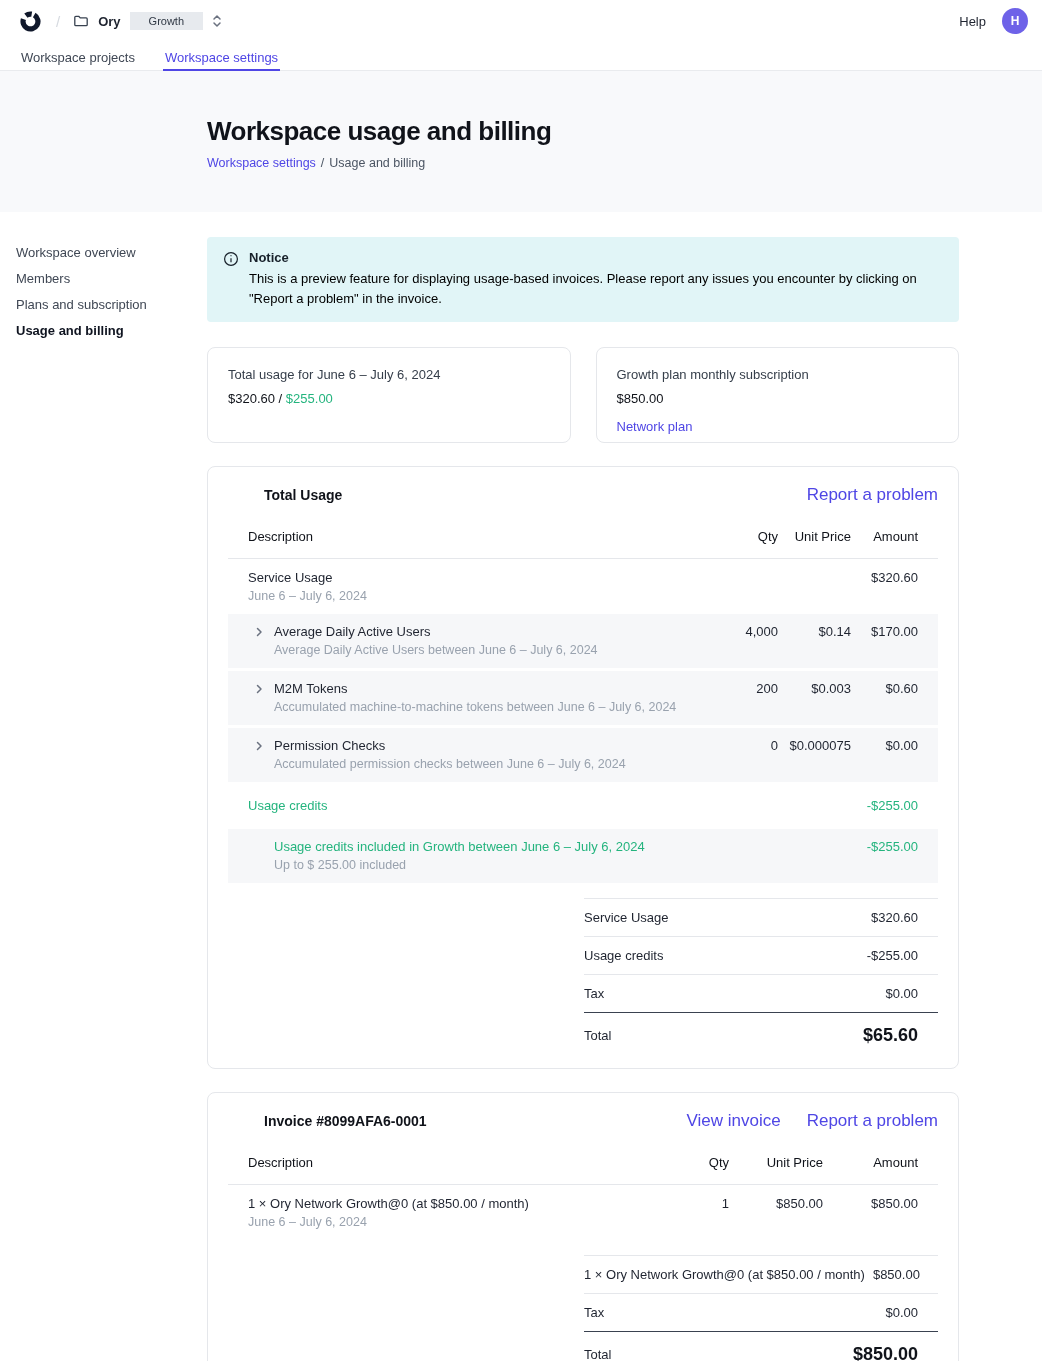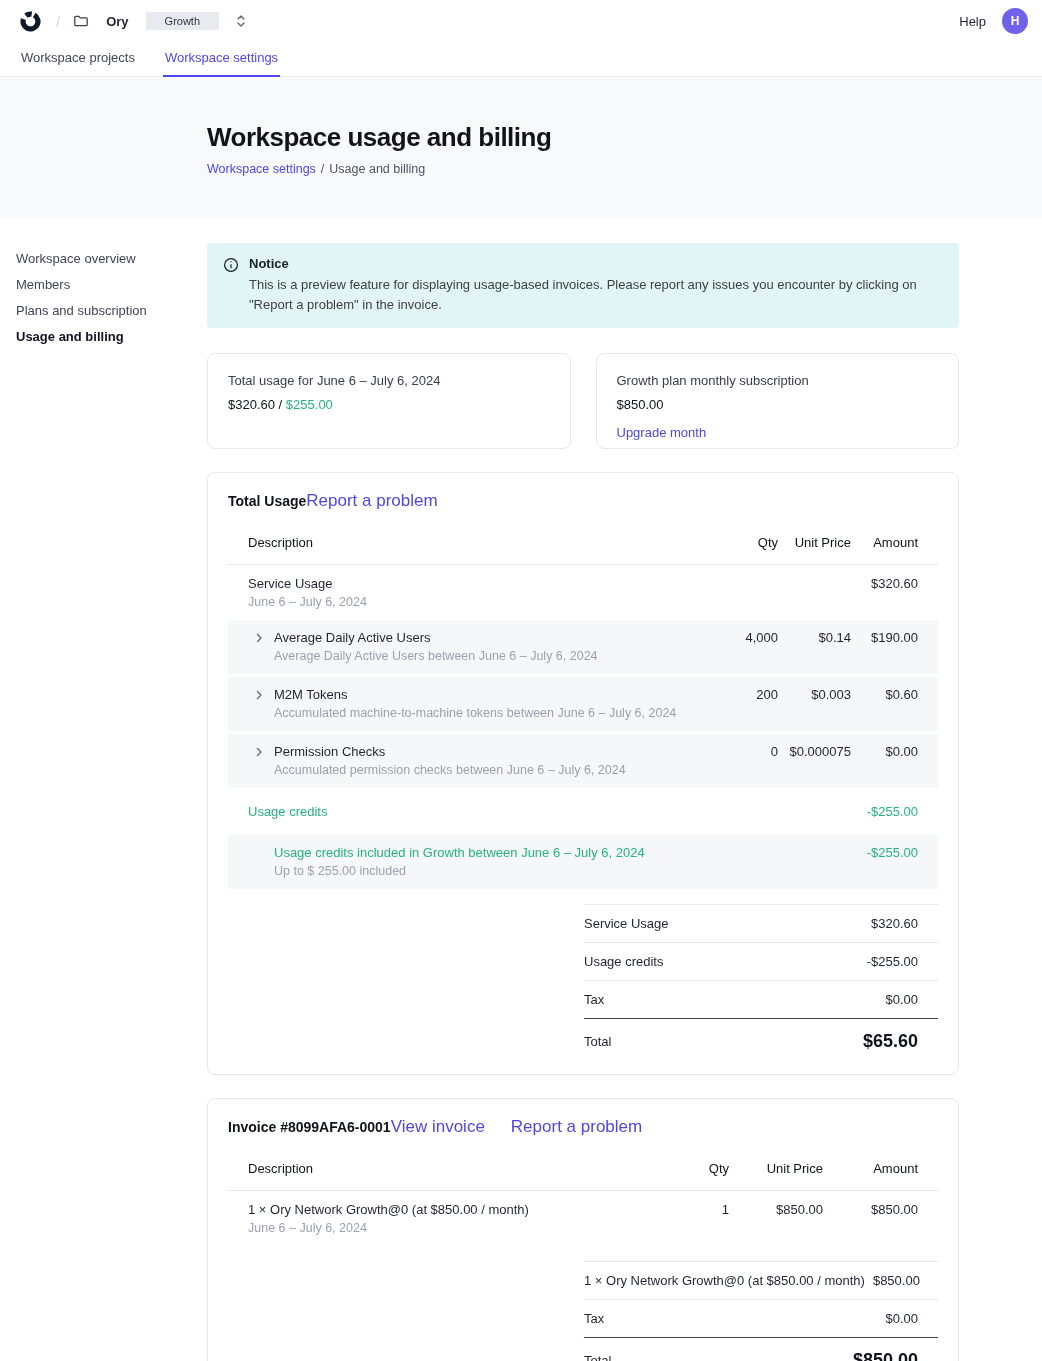--- a/index.html
+++ b/index.html
@@ -9,62 +9,62 @@
     font-family:"Liberation Sans","DejaVu Sans",sans-serif;
     color:#1f2430; font-size:13px;
   }
   a { text-decoration:none; cursor:pointer; }
 
   
   .topbar { height:42px; display:flex; align-items:center; justify-content:space-between; padding:0 14px 0 20px; background:#fff; }
   .topbar-left { display:flex; align-items:center; }
   .logo { display:flex; align-items:center; cursor:pointer; }
   .slash { color:#d6dae0; font-size:15px; margin:0 13px 0 15px; }
-  .ws-switcher { display:flex; align-items:center; gap:17px; background:none; border:none; font:inherit; font-size:13px; font-weight:600; color:#1f2430; cursor:pointer; }
+  .ws-switcher { display:flex; align-items:center; gap:9px; background:none; border:none; font:inherit; font-size:13px; font-weight:600; color:#1f2430; cursor:pointer; }
   .badge { background:#e7eaee; border-radius:0; padding:3px 19px; font-size:11px; font-weight:500; color:#2f3743; }
   .topbar-right { display:flex; align-items:center; gap:16px; }
   .help-link { font-size:13px; color:#1f2430; }
   .avatar { width:26px; height:26px; border-radius:50%; background:var(--avatar-bg,#6e62e8); color:#fff; font-size:12px; font-weight:600; display:flex; align-items:center; justify-content:center; cursor:pointer; }
 
   
   .tabs { display:flex; gap:26px; padding-left:19px; border-bottom:1px solid #e9ebee; background:#fff; }
-  .tab { font-size:13px; color:#3f4754; padding:8px 2px 10px; border-bottom:2px solid transparent; margin-bottom:-1px; }
+  .tab { font-size:13px; color:#3f4754; padding:8px 2px 4px; border-bottom:2px solid transparent; margin-bottom:-1px; }
   .tab.active { color:var(--accent,#4f46e5); font-weight:500; border-bottom-color:var(--accent,#4f46e5); }
 
   
   .page-header { background:#f8f9fb; padding:45px 0 42px 207px; }
   .page-title { font-size:26px; font-weight:700; letter-spacing:-0.5px; color:#10131a; margin-bottom:9px; }
   .breadcrumb { font-size:12.5px; color:#4b5563; }
   .breadcrumb a { color:var(--accent,#4f46e5); }
   .breadcrumb .sep { margin:0 5px; }
 
   
   .layout { display:flex; align-items:flex-start; }
   .sidebar { width:207px; flex-shrink:0; padding:33px 12px 0 16px; }
   .side-item { display:block; font-size:13px; line-height:16px; color:#3f4754; margin-bottom:10px; cursor:pointer; }
   .side-item.active { color:#0f1420; font-weight:700; }
   .main { width:752px; flex-shrink:0; padding:25px 0 16px 0; }
 
   
   .notice { display:flex; gap:10px; background:var(--notice-bg,#e1f5f7); border-radius:4px; padding:13px 16px 14px; }
   .notice-icon { flex-shrink:0; margin-top:1px; }
   .notice-title { font-size:13px; font-weight:700; color:#17202a; margin-bottom:4px; }
-  .notice-body { font-size:13px; line-height:1.5; color:#404040; max-width:692px; }
+  .notice-body { font-size:13px; line-height:1.5; color:#000000; max-width:692px; }
 
   
   .cards { display:flex; gap:25px; margin-top:25px; }
   .info-card { flex:1; border:1px solid #e5e7eb; border-radius:8px; padding:19px 20px; height:96px; }
   .info-label { font-size:13px; color:#353e4a; margin-bottom:9px; }
   .info-amount { font-size:13px; font-weight:500; color:#10131a; }
   .green { color:var(--green,#24b47e) !important; }
   .upgrade-link { display:inline-block; margin-top:13px; font-size:13px; color:var(--accent,#4f46e5); }
 
   
   .panel { border:1px solid #e5e7eb; border-radius:8px; padding:18px 20px 20px; margin-top:23px; }
-  .panel-head { display:flex; align-items:center; margin-bottom:14px; }
+  .panel-head { display:flex; justify-content:space-between; align-items:center; margin-bottom:14px;margin-left:36px; }
   .panel-title { font-size:14px; font-weight:700; color:#10131a; }
   .panel-links { display:flex; gap:26px; }
   .panel-link { font-size:17px; color:var(--accent,#4f46e5); }
 
   
   .row { display:flex; align-items:flex-start; font-size:13px; }
   .tbl-head { padding:10px 0 13px; border-bottom:1px solid #e5e7eb; font-weight:500; color:#10131a; }
   .c-desc { flex:1; min-width:0; padding-left:20px; position:relative; }
   .c-qty, .c-unit, .c-amt { text-align:right; line-height:16px; }
   .c-amt { padding-right:20px; }
@@ -163,21 +163,21 @@
     <div class="cards">
       <div class="info-card">
         <div class="info-label">Total usage for June 6 – July 6, 2024</div>
         <div class="info-amount">
           <span>$320.60</span><span> / </span><span class="green">$255.00</span>
         </div>
       </div>
       <div class="info-card">
         <div class="info-label">Growth plan monthly subscription</div>
         <div class="info-amount">$850.00</div>
-        <a class="upgrade-link">Upgrade month</a>
+        <a class="upgrade-link">Network plan</a>
       </div>
     </div>
 
     <section class="panel">
       <div class="panel-head">
         <div class="panel-title">Total Usage</div>
         <a class="panel-link">Report a problem</a>
       </div>
 
       <div class="tbl-usage">
@@ -203,21 +203,21 @@
             <span class="chev">
               <svg width="10" height="10" viewBox="0 0 10 10" fill="none" stroke="#6b7280" stroke-width="1.5" stroke-linecap="round" stroke-linejoin="round">
                   <path d="M3.5 1.5 L7 5 L3.5 8.5"></path>
                 </svg>
             </span>
             <div class="row-title">Average Daily Active Users</div>
             <div class="row-sub">Average Daily Active Users between June 6 – July 6, 2024</div>
           </div>
           <div class="c-qty">4,000</div>
           <div class="c-unit">$0.14</div>
-          <div class="c-amt">$190.00</div>
+          <div class="c-amt">$170.00</div>
         </div>
 
         <div class="row detail-row">
           <div class="c-desc">
             <span class="chev">
               <svg width="10" height="10" viewBox="0 0 10 10" fill="none" stroke="#6b7280" stroke-width="1.5" stroke-linecap="round" stroke-linejoin="round">
                   <path d="M3.5 1.5 L7 5 L3.5 8.5"></path>
                 </svg>
             </span>
             <div class="row-title">M2M Tokens</div>

